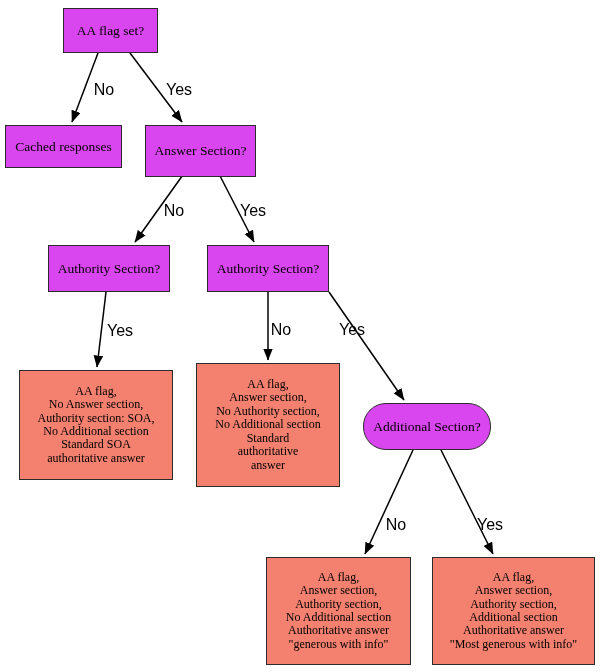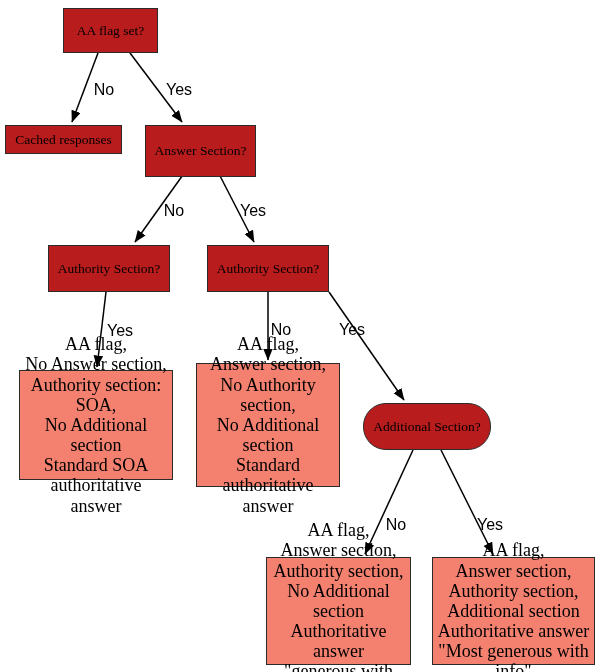--- a/index.html
+++ b/index.html
@@ -28,27 +28,27 @@
     box-sizing: border-box;
     border: 1.6px solid #2b2b2b;
     display: flex;
     align-items: center;
     justify-content: center;
     text-align: center;
     color: #000000;
     line-height: 1.12;
   }
   .node-decision {
-    background: #b91c1c;
+    background: #d946ef;
     font-size: 13.5px;
     text-align: right;
   }
   .node-outcome {
     background: #f4806f;
-    font-size: 18px;
+    font-size: 12px;
   }
   .node-label {
     display: block;
     white-space: pre-line;
     padding: 0 4px;
   }
   .edge-label {
     position: absolute;
     font-family: Liberation Sans, sans-serif;
     font-size: 16px;
@@ -79,21 +79,21 @@
         <line x1="329" y1="292" x2="404" y2="400" stroke="#000000" stroke-width="1.5" marker-end="url(#arrowhead)"></line>
         <line x1="413" y1="450" x2="365" y2="554" stroke="#000000" stroke-width="1.5" marker-end="url(#arrowhead)"></line>
         <line x1="441" y1="450" x2="493" y2="554" stroke="#000000" stroke-width="1.5" marker-end="url(#arrowhead)"></line>
       </g>
   </svg>
 
   <div id="node-layer">
       <div class="node node-decision" style="left: 63px; top: 8px; width: 95px; height: 45px;">
         <span class="node-label">AA flag set?</span>
       </div>
-      <div class="node node-decision" style="left: 5px; top: 125px; width: 117px; height: 29px;">
+      <div class="node node-decision" style="left: 5px; top: 125px; width: 117px; height: 43px;">
         <span class="node-label">Cached responses</span>
       </div>
       <div class="node node-decision" style="left: 145px; top: 125px; width: 111px; height: 52px;">
         <span class="node-label">Answer Section?</span>
       </div>
       <div class="node node-decision" style="left: 48px; top: 245px; width: 122px; height: 47px;">
         <span class="node-label">Authority Section?</span>
       </div>
       <div class="node node-decision" style="left: 207px; top: 245px; width: 122px; height: 47px;">
         <span class="node-label">Authority Section?</span>

